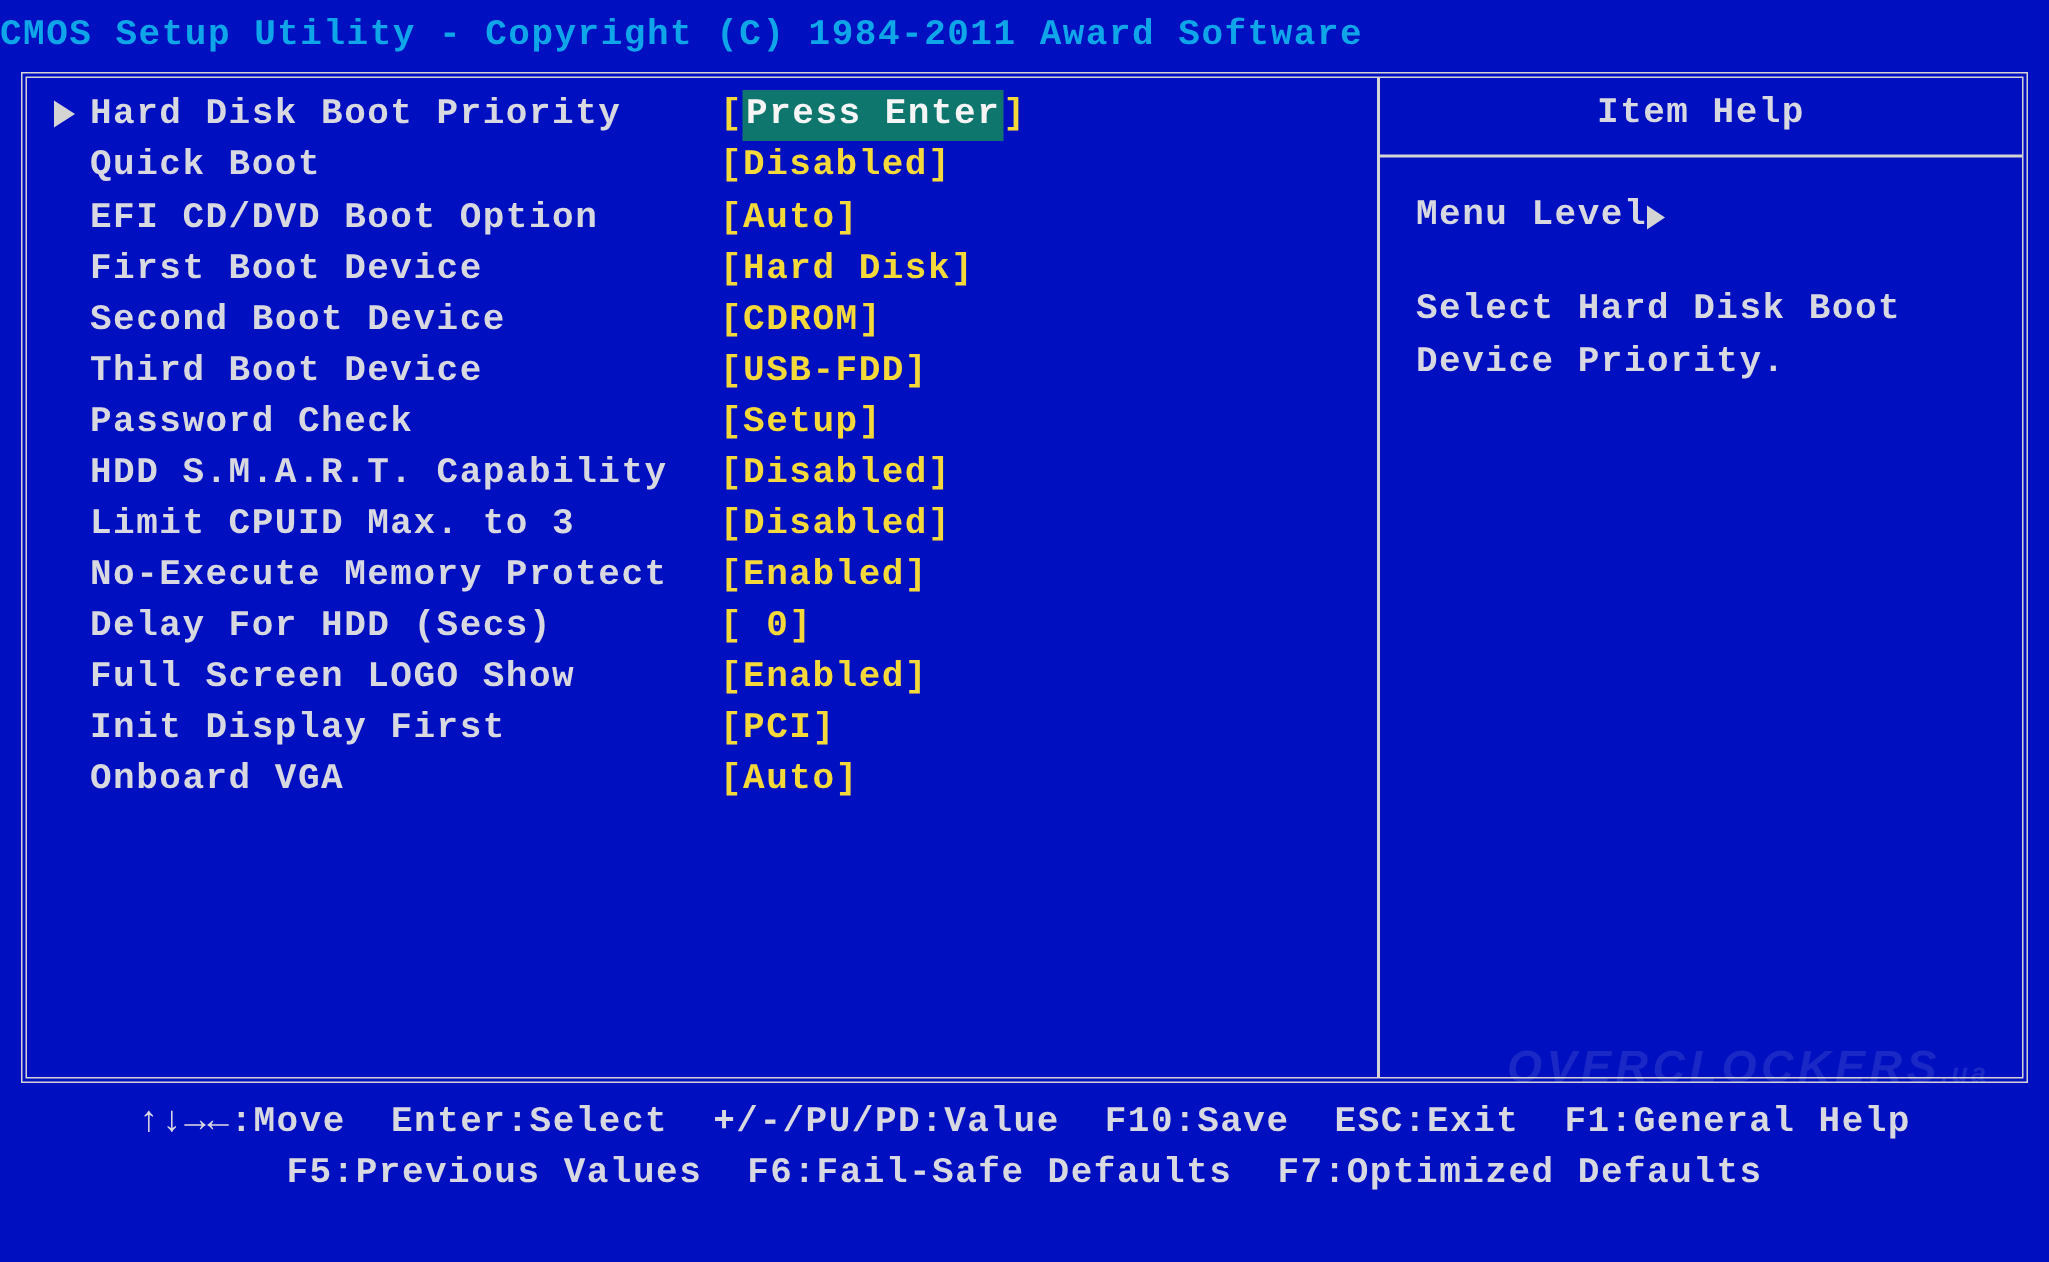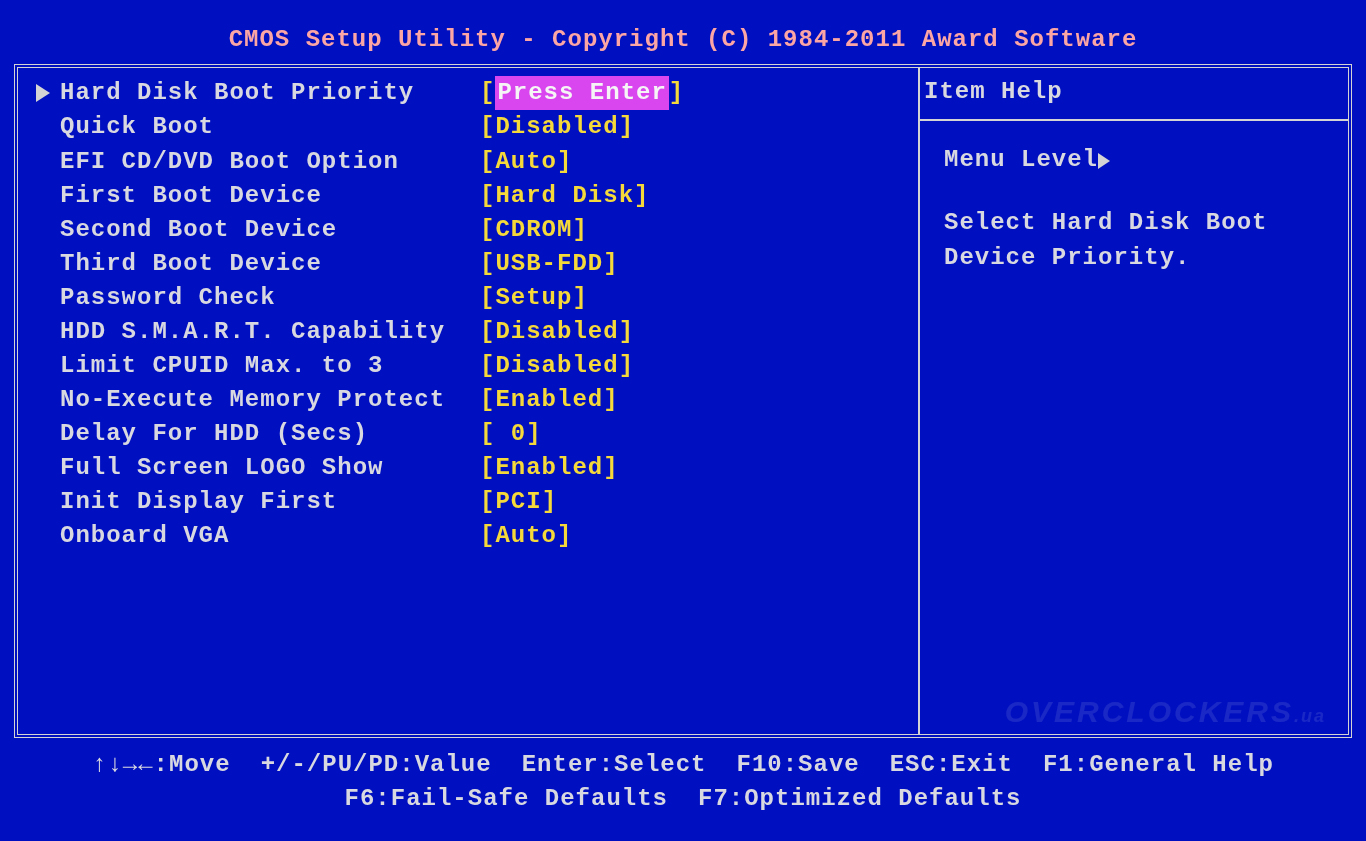--- a/index.html
+++ b/index.html
@@ -9,44 +9,43 @@
     height: 841px;
     font-family: "Courier New", monospace;
     font-weight: bold;
     font-size: 24px;
     color: #d4d4d4;
     letter-spacing: 1px;
     overflow: hidden;
     position: relative;
   }
   .header {
-    text-align: center;
+    text-align: left;
     padding: 8px 0 4px 0;
-    color: #fca5a5;
+    color: #0ea5e9;
     line-height: 1.35;
-    margin-top: 16px;
   }
   .frame {
     margin: 4px 14px 0 14px;
     border: 4px double #d4d4d4;
     height: 674px;
     display: flex;
   }
   .left-pane {
     flex: 1;
     padding: 8px 8px 8px 8px;
     border-right: 2px solid #d4d4d4;
   }
   .right-pane {
     width: 428px;
     display: flex;
     flex-direction: column;
   }
   .help-title {
-    text-align: left;
+    text-align: center;
     padding: 10px 4px 14px 4px;
     border-bottom: 2px solid #d4d4d4;
     color: #d8d8e0;
   }
   .help-body {
     padding: 22px 18px 8px 24px;
     color: #d8d8e0;
     line-height: 1.45;
   }
   .help-row { display:flex; align-items:center; gap:0; }
@@ -68,21 +67,21 @@
     display:inline-block; width:0; height:0;
     border-top: 8px solid transparent;
     border-bottom: 8px solid transparent;
     border-left: 12px solid #d4d4d4;
     vertical-align: middle;
   }
   .label { color: #d8d8e0; display:inline-block; width: 420px; }
   .bracket { color: #f5d93a; }
   .value { color: #f5d93a; }
   .value-selected {
-    background: #d946ef;
+    background: #0f766e;
     color: #f5f5f5;
     padding: 0 2px;
   }
   .footer {
     margin-top: 10px;
     text-align: center;
     color: #d8d8e0;
     line-height: 1.38;
   }
   .footer-line { display:flex; justify-content:center; gap:30px; }
@@ -133,27 +132,28 @@
       </div>
       <div style="height:28px"></div>
       <div>Select Hard Disk Boot Device Priority.</div>
     </div>
   </div>
 </div>
 
 <div class="footer">
   <div class="footer-line">
     <span>↑↓→←:Move</span>
+    <span>Enter:Select</span>
     <span>+/-/PU/PD:Value</span>
-    <span>Enter:Select</span>
     <span>F10:Save</span>
     <span>ESC:Exit</span>
     <span>F1:General Help</span>
   </div>
   <div class="footer-line">
+    <span>F5:Previous Values</span>
     <span>F6:Fail-Safe Defaults</span>
     <span>F7:Optimized Defaults</span>
   </div>
 </div>
 
 <div class="watermark">
   <span>OVERCLOCKERS</span><span class="sm">.ua</span>
 </div>
 
 </body></html>

